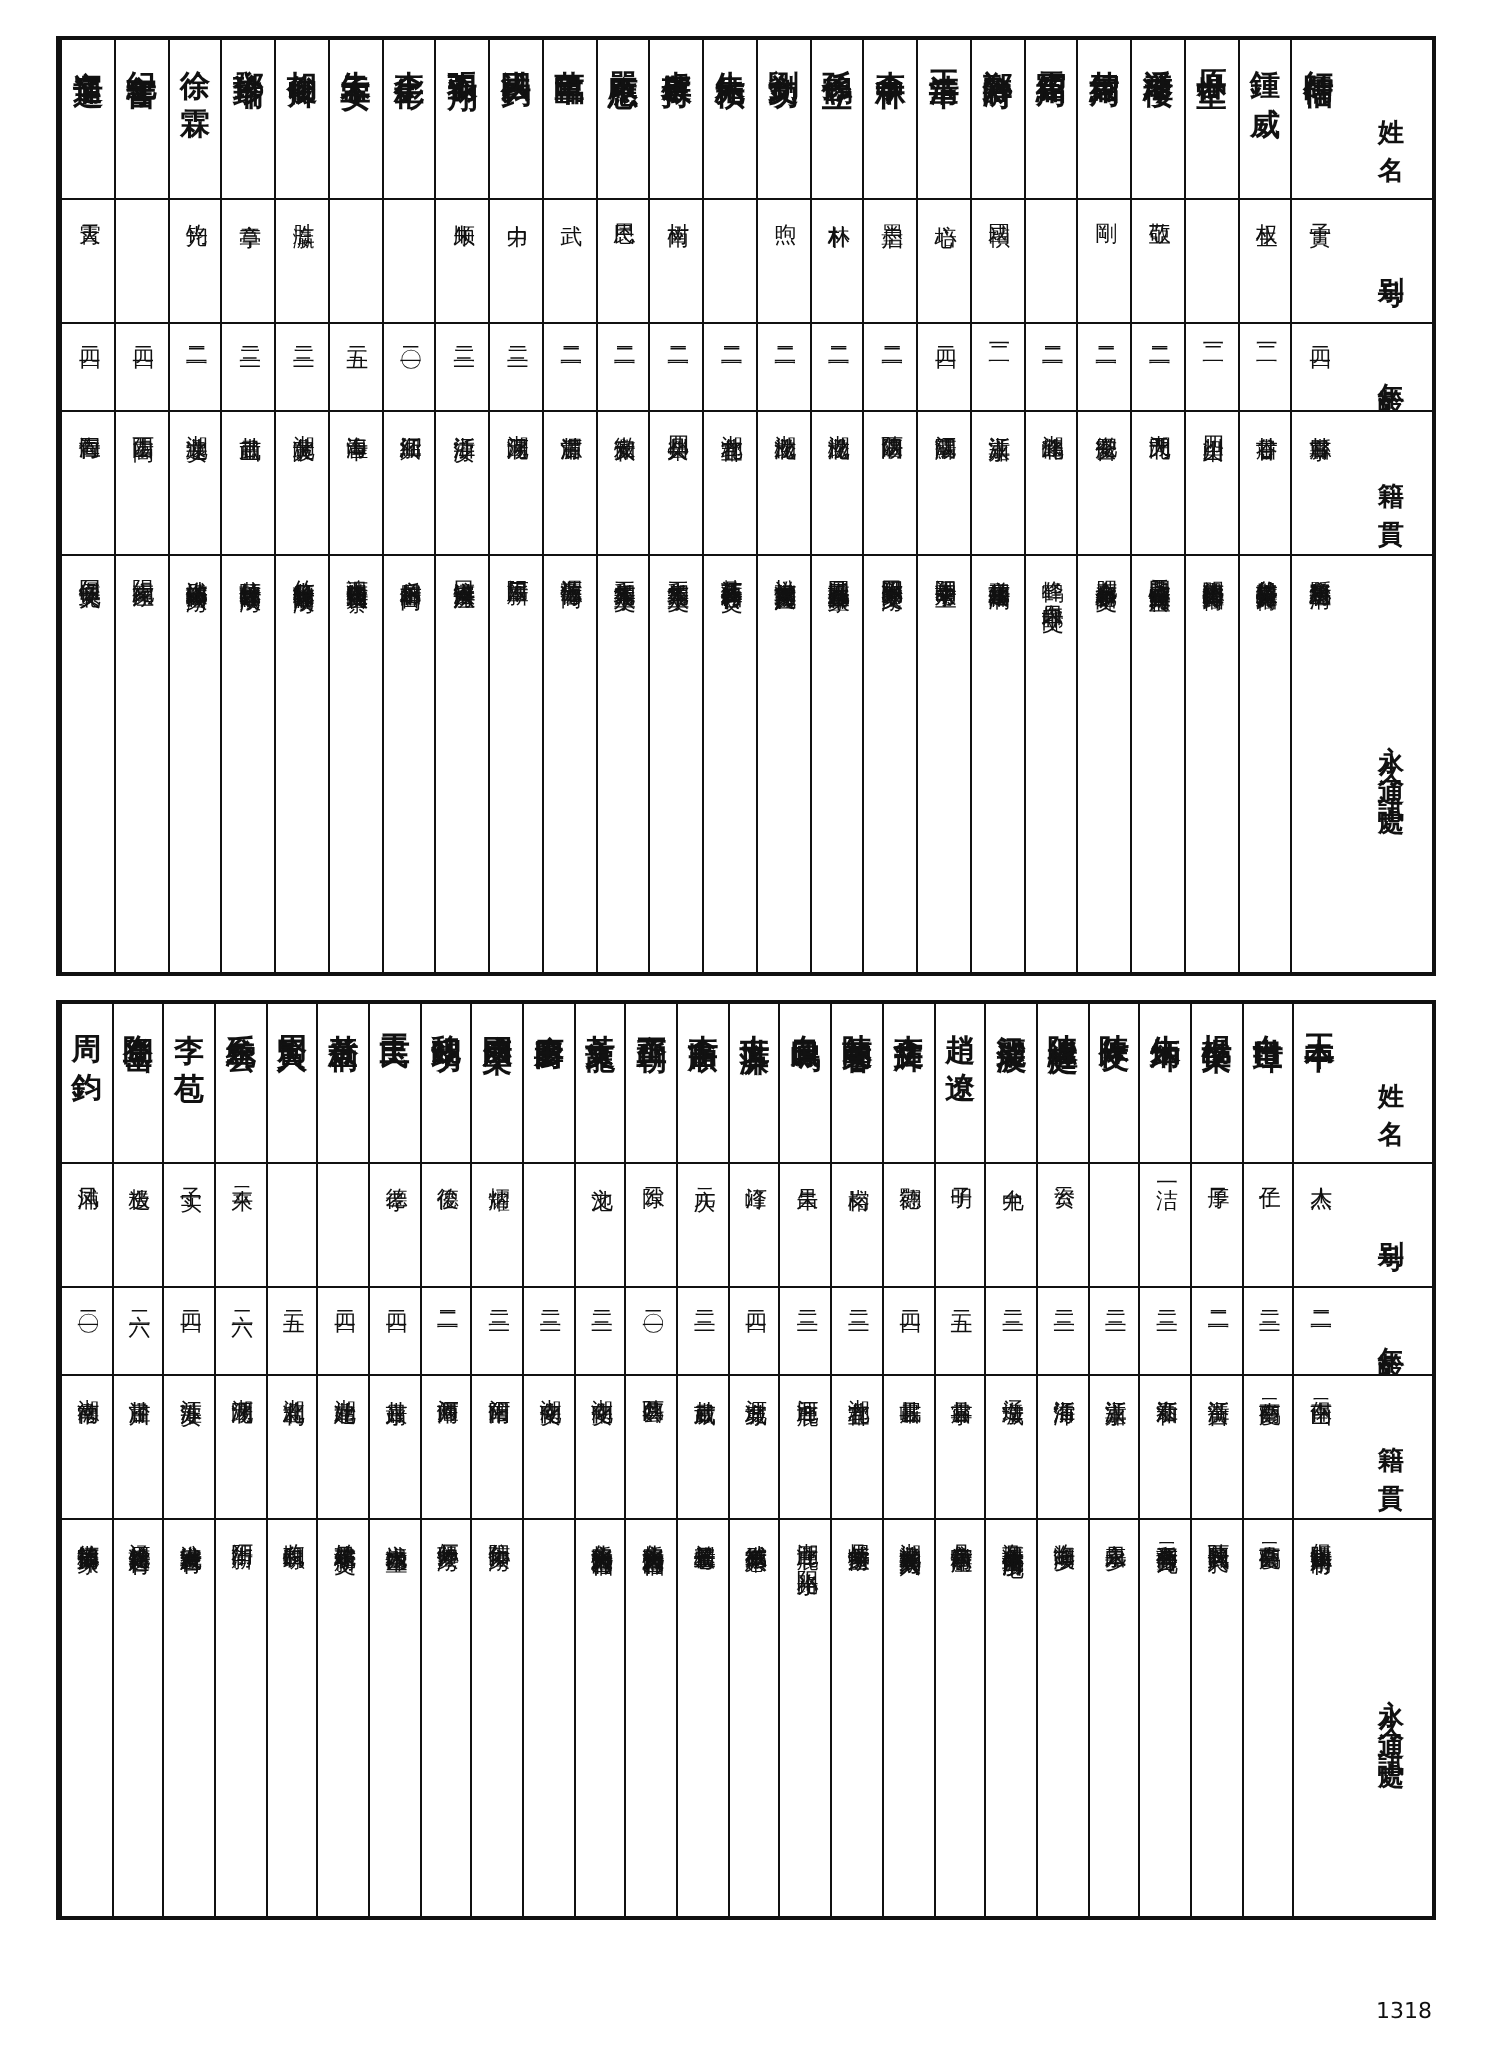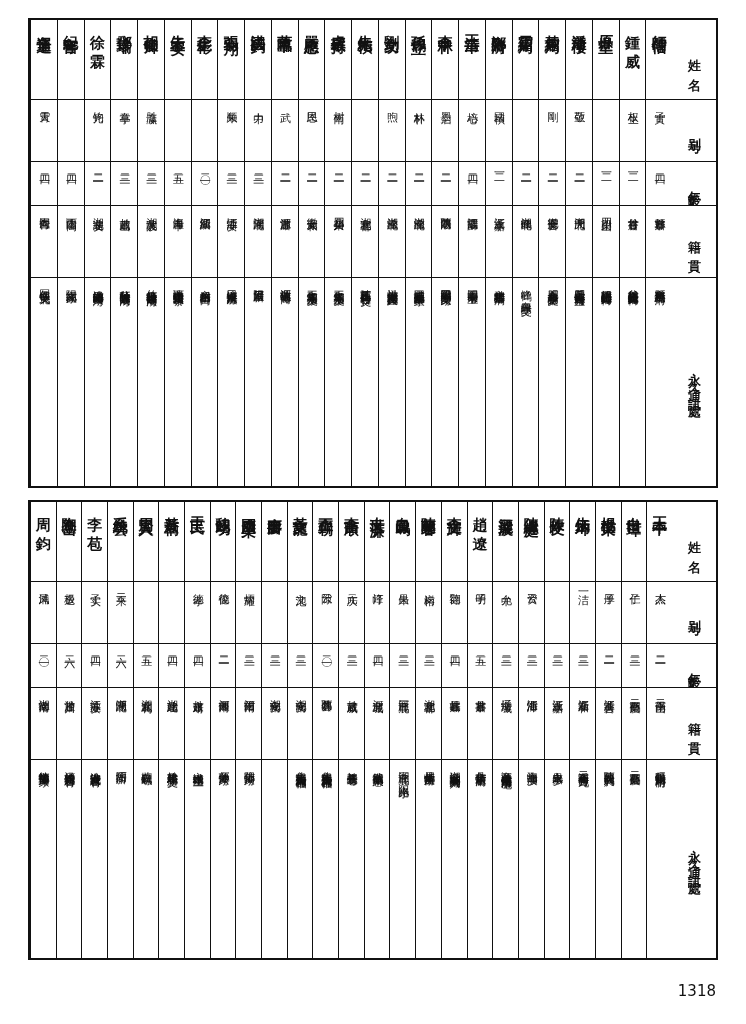--- a/index.html
+++ b/index.html
@@ -70,22 +70,22 @@
   .addr .v{font-size:11px;}
 
   .hdr .v{font-size:13px;font-weight:bold;letter-spacing:3px;}
   .hdr{justify-content:center;align-items:center;}
   .hdr.addr-hdr .v{letter-spacing:8px;}
 
   .empty{}
 
   .page-number{
     position:absolute;
-    right:30px;bottom:24px;
-    font-size:15px;
+    right:30px;bottom:12px;
+    font-size:11px;
     color:#111;
     font-family:"DejaVu Sans","Liberation Sans",sans-serif;
   }
 </style>
 </head>
 <body>
 
 <div class="page">
 
   <div class="table-block" id="block1">

